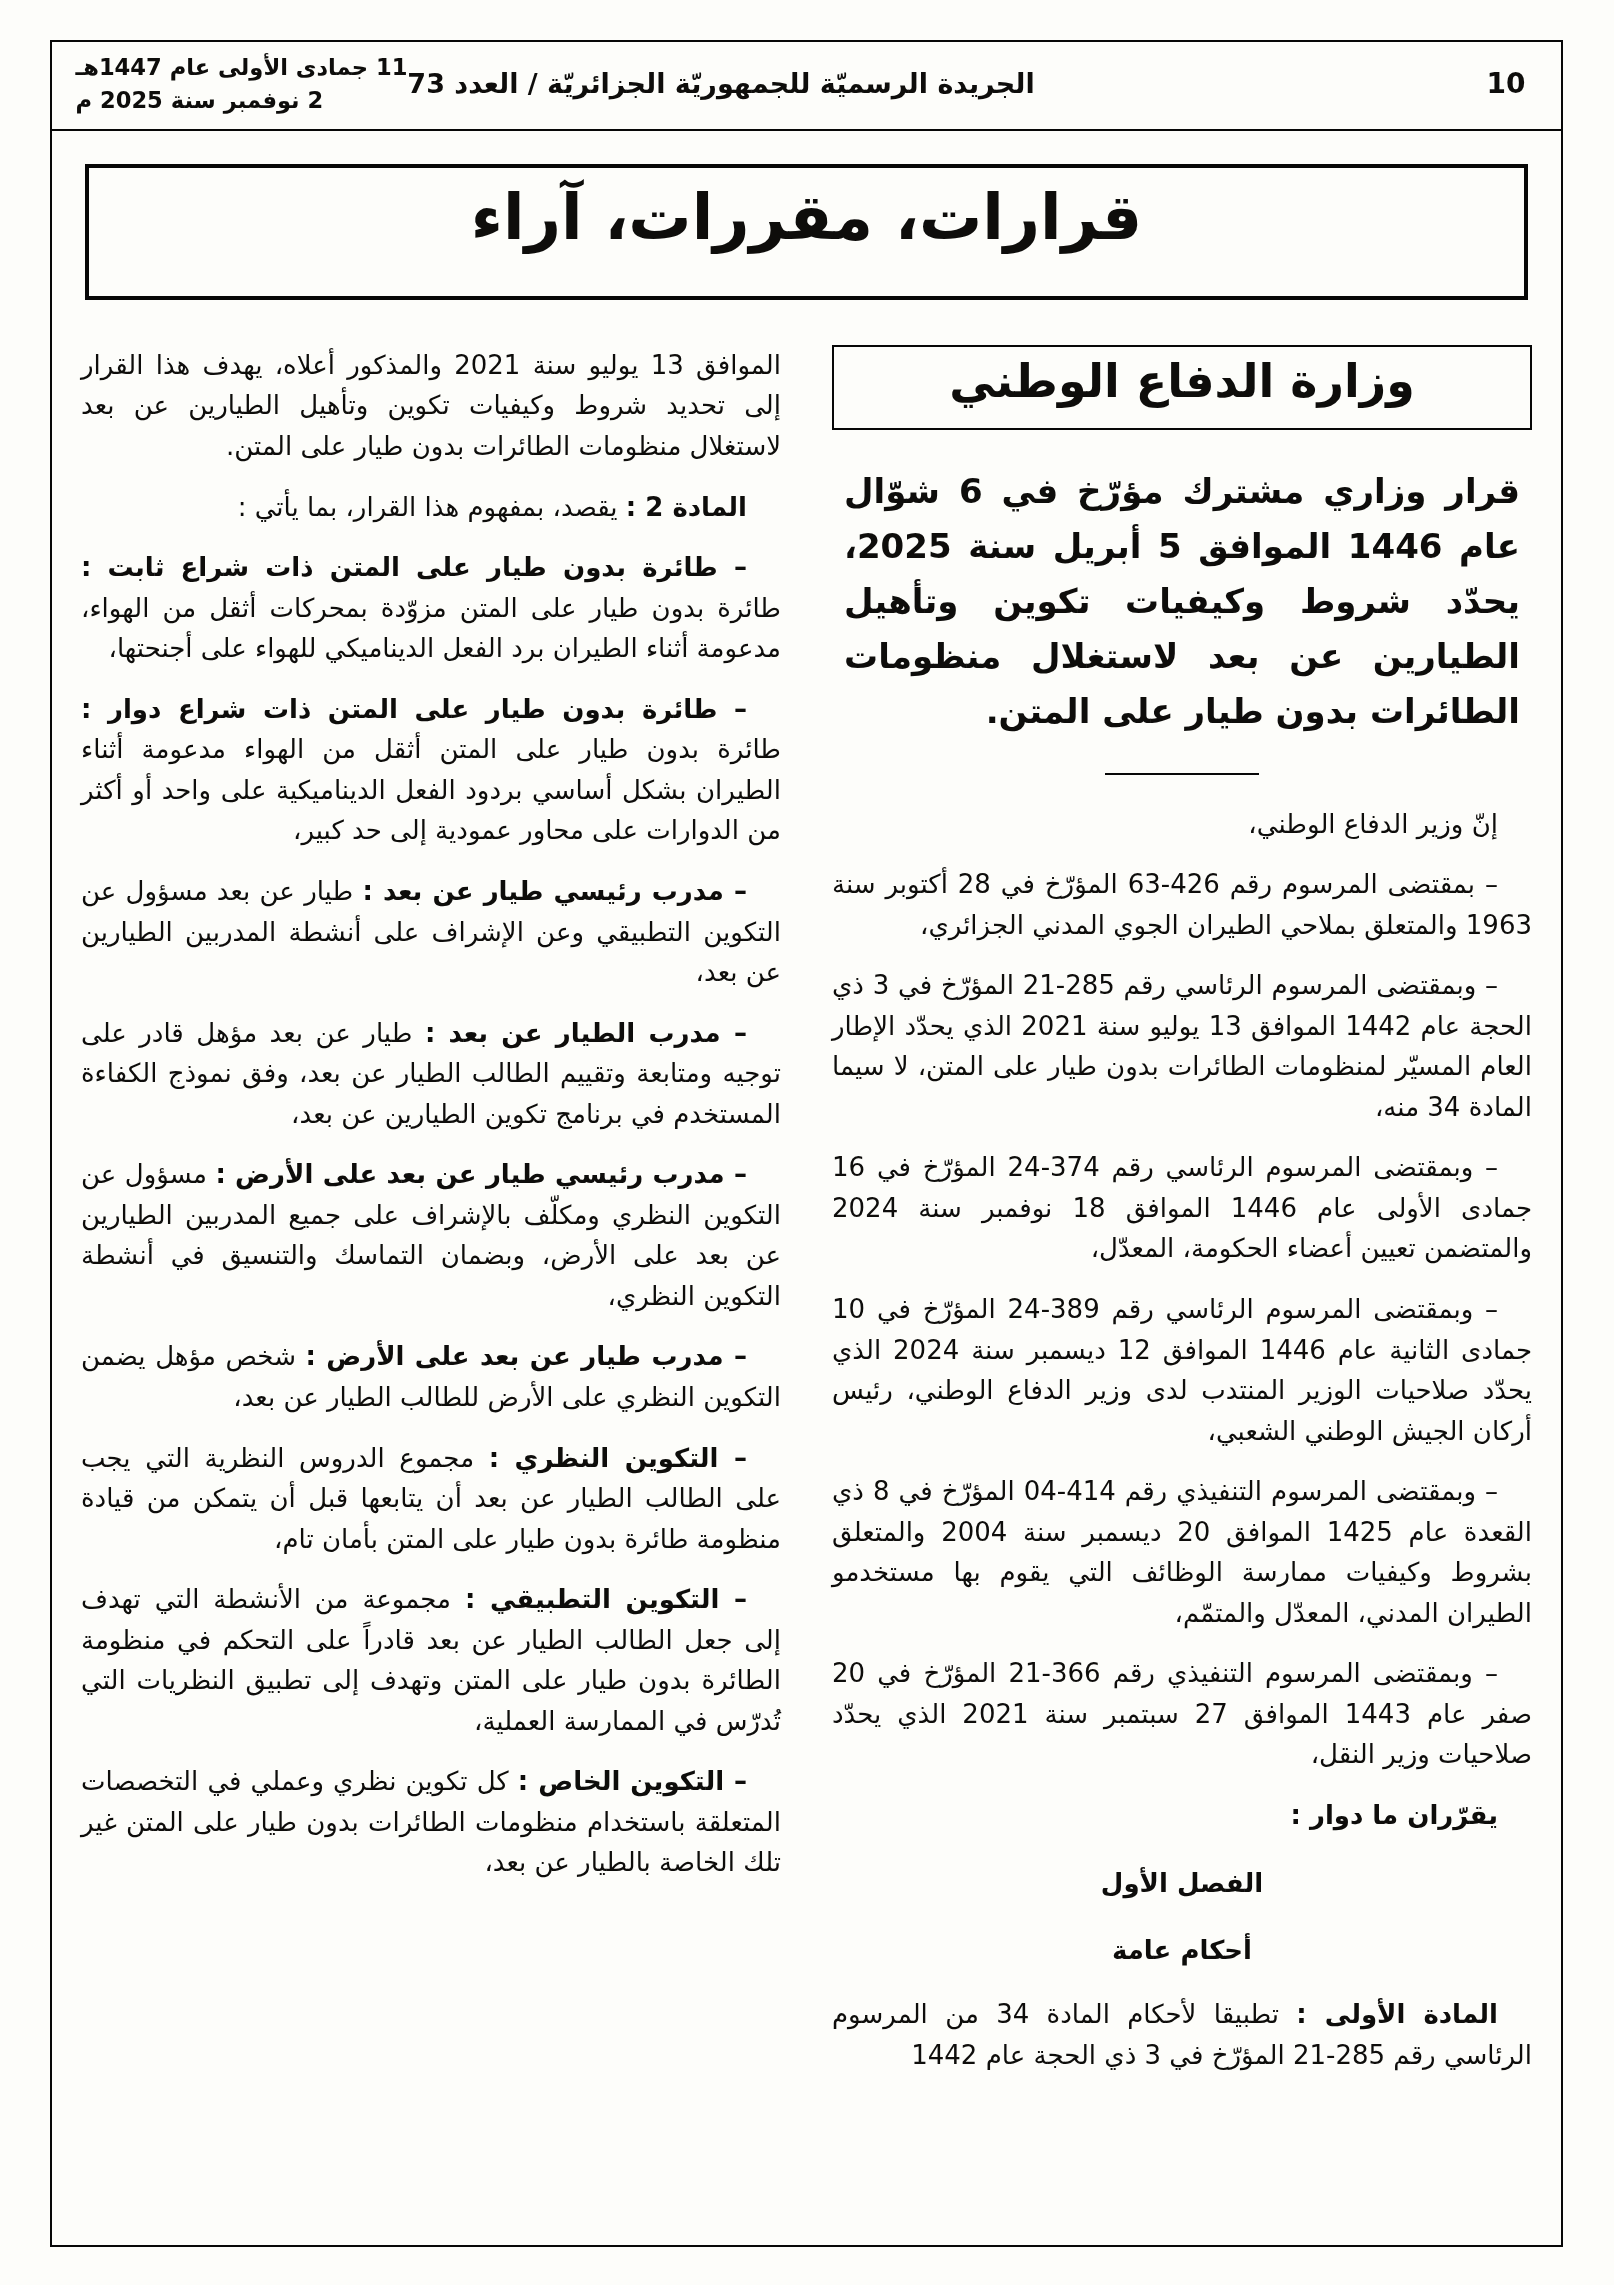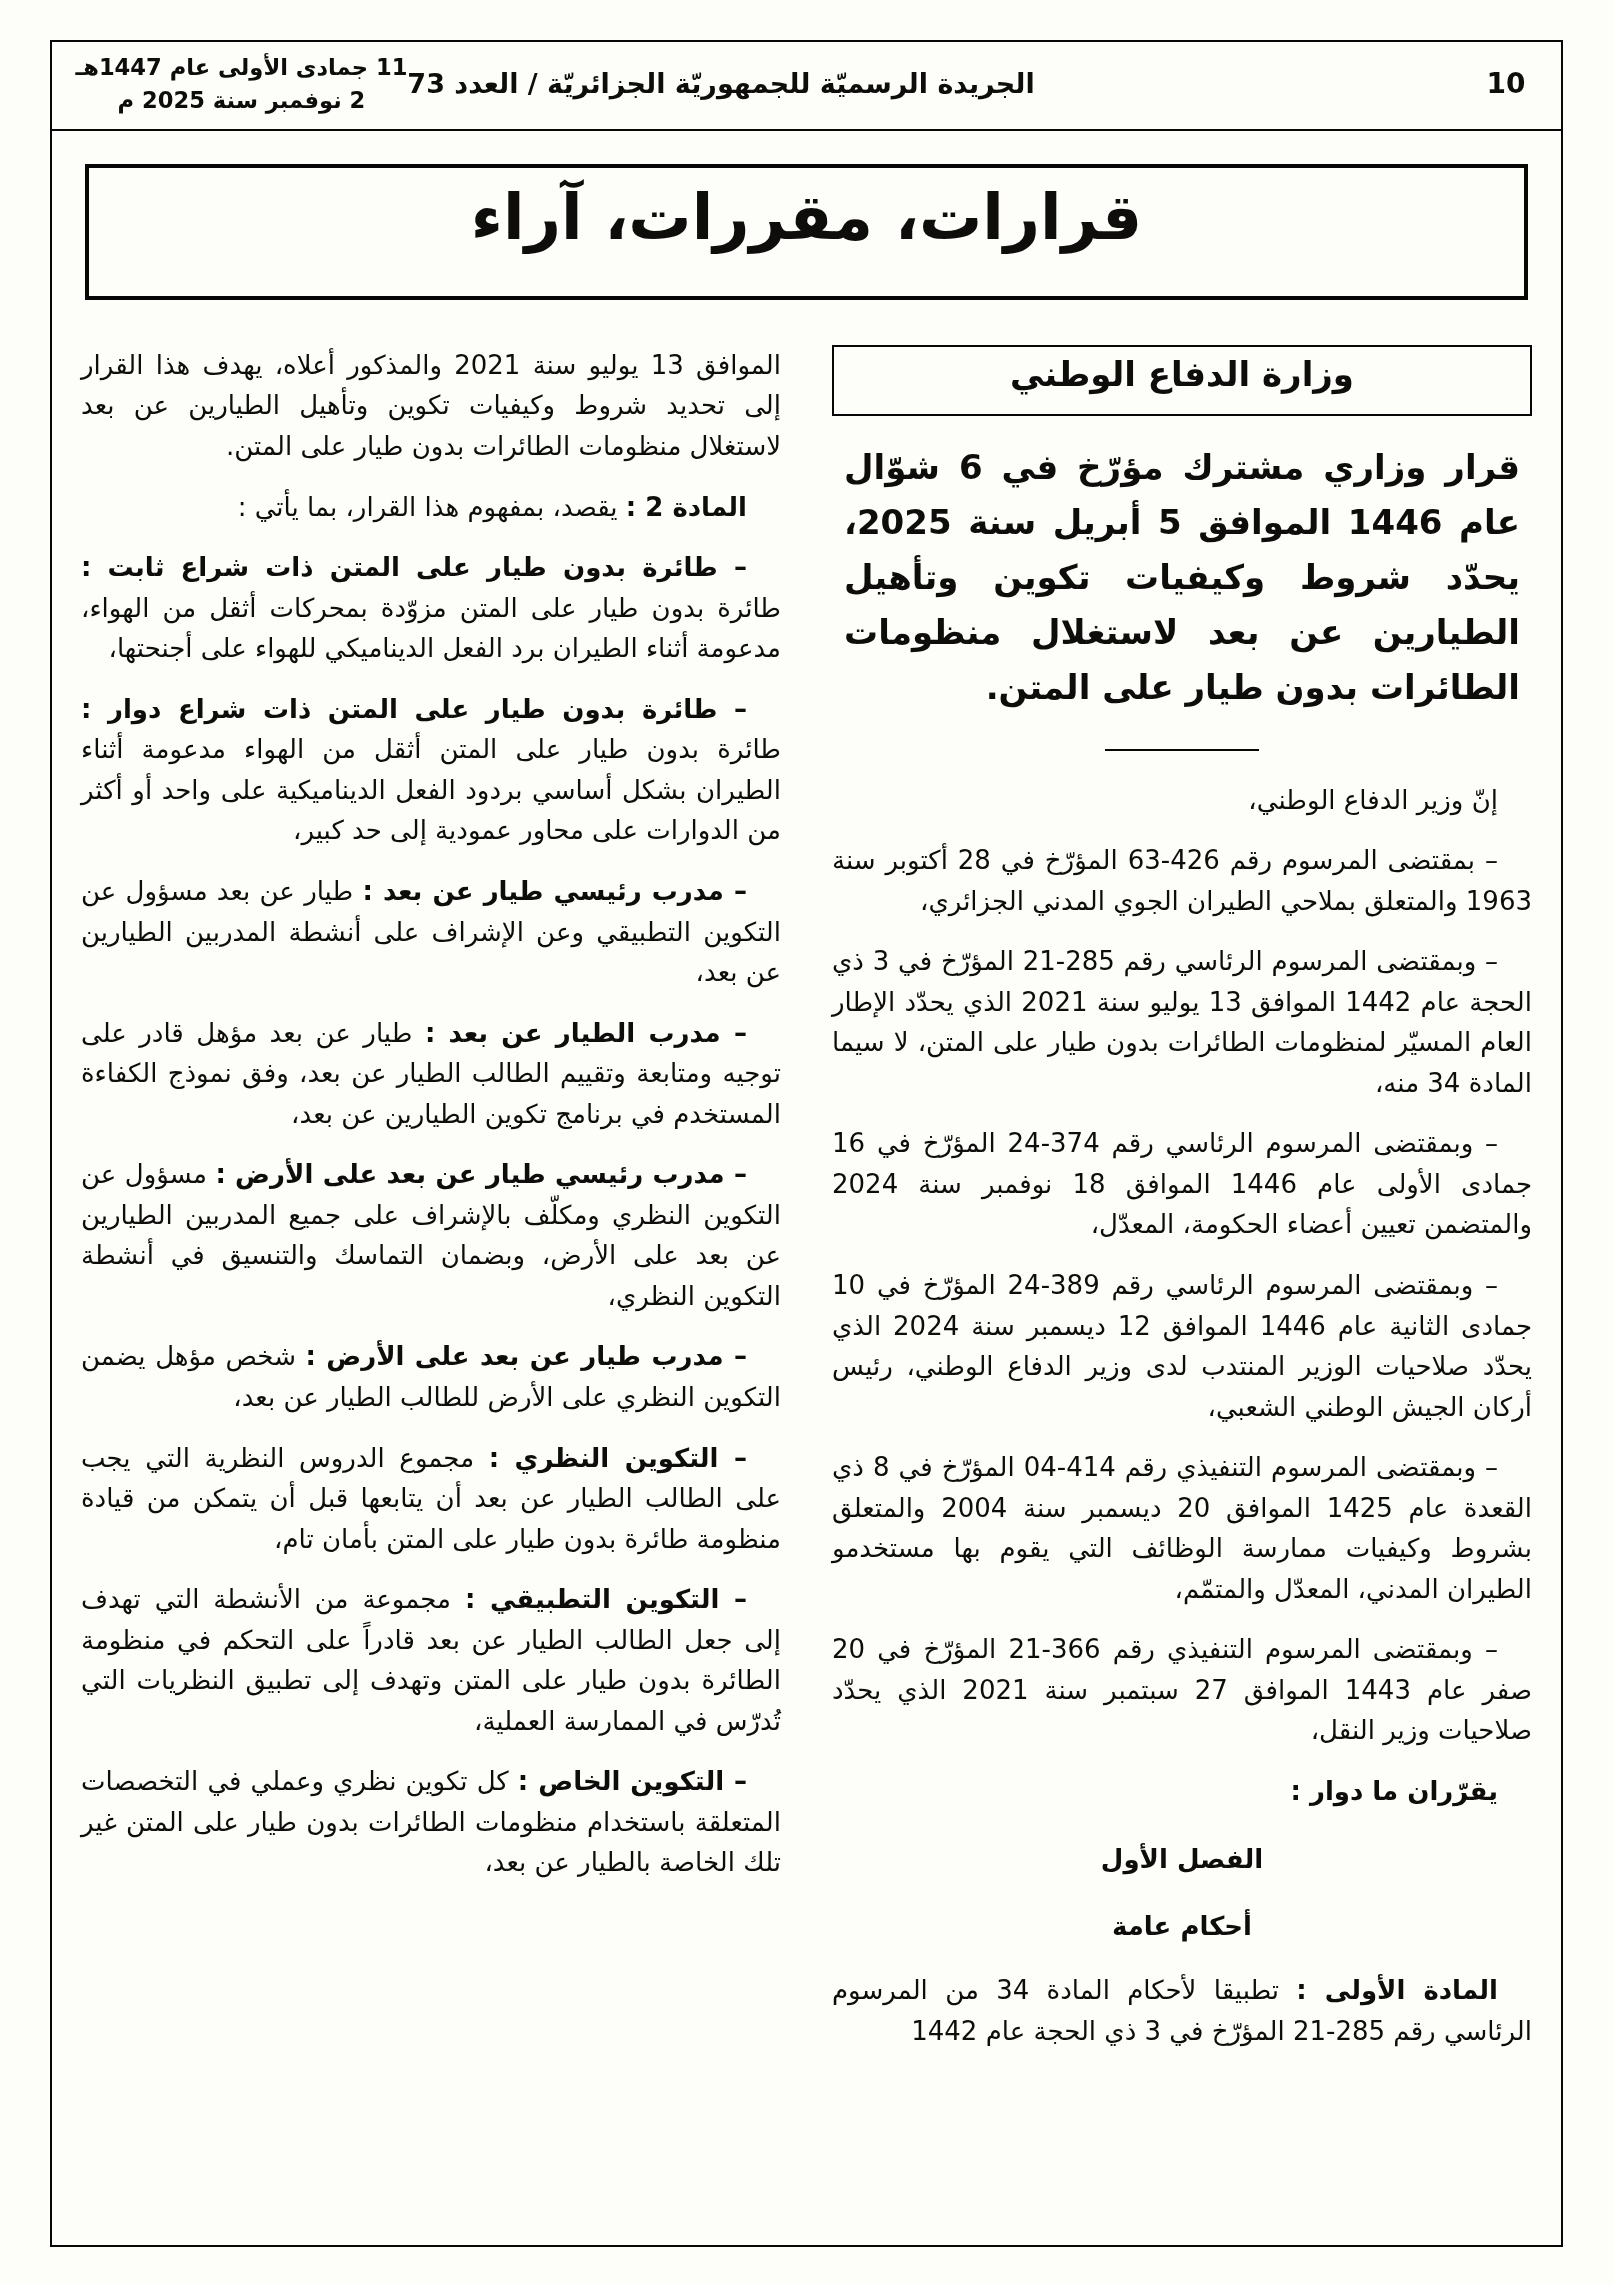--- a/index.html
+++ b/index.html
@@ -20,21 +20,21 @@
   }
   .header {
     flex:0 0 auto;
     display:flex; align-items:center;
     border-bottom:2.7px solid #070707;
     padding:9px 23.5px 12.7px;
     font-weight:bold;
   }
   .page-number { font-size:28px; min-width:63px; text-align:center; }
   .journal-title { flex:1; text-align:left; font-size:27px; }
-  .header-dates { font-size:22.6px; text-align:center; line-height:1.45; min-width:308px; }
+  .header-dates { font-size:22.6px; text-align:left; line-height:1.45; min-width:308px; }
   .banner {
     flex:0 0 auto;
     margin:33px 33px 23px;
     border:4.5px solid #070707;
     text-align:center;
     font-weight:bold;
     font-size:63px;
     line-height:1.25;
     padding:11px 9px 38px;
   }
@@ -43,23 +43,23 @@
     display:flex;
     gap:51px;
     padding:22px 29px 0;
     overflow:hidden;
   }
   .column { flex:1 1 0; min-width:0; }
   .ministry-box {
     border:2.7px solid #070707;
     text-align:center;
     font-weight:bold;
-    font-size:34px;
+    font-size:46px;
     padding:7.2px 5.4px 20px;
-    margin-bottom:24px;
+    margin-bottom:34px;
   }
   .decree-title {
     font-weight:bold;
     font-size:34px;
     line-height:1.62;
     text-align:justify;
     margin:12px;
   }
   .separator {
     width:154px; height:0;

